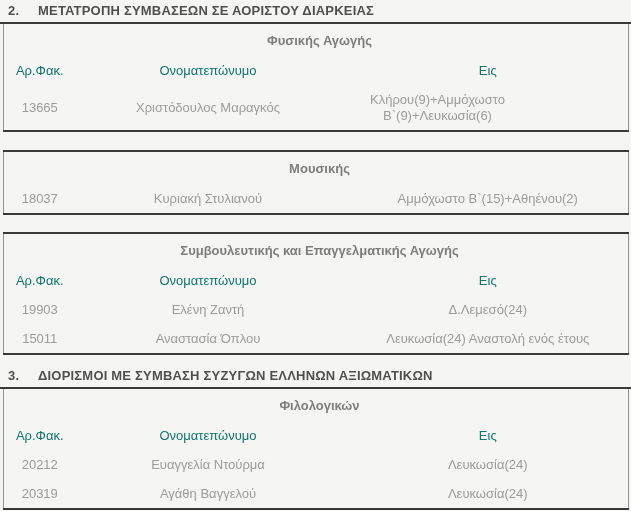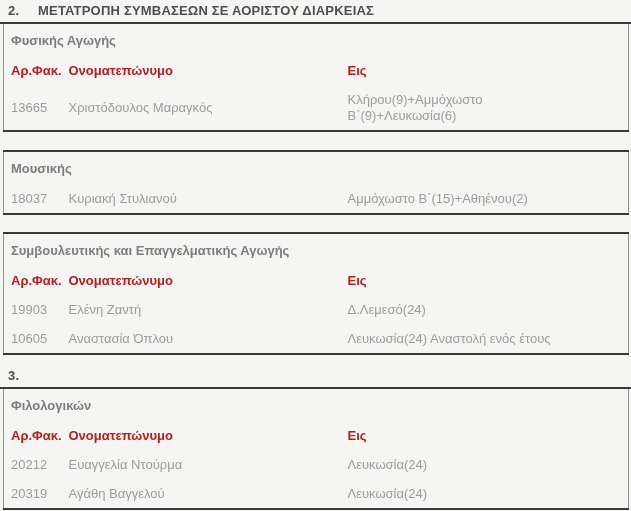--- a/index.html
+++ b/index.html
@@ -32,42 +32,43 @@
   .data-table {
     width: 625px;
     margin: 0 3px;
     border-collapse: collapse;
     table-layout: fixed;
     border-left: 1px solid #929292;
     border-right: 1px solid #929292;
     border-bottom: 2px solid #3a3a3a;
     color: #9c9c9c;
     font-size: 13px;
+    text-align: center;
   }
   .data-table.standalone {
     border-top: 2px solid #3a3a3a;
   }
   .data-table td {
     padding: 7px 0 6px;
     vertical-align: middle;
     line-height: 16px;
   }
   .col-fak   { width: 65px; }
   .col-name  { width: 279px; }
   .col-eis   { width: 281px; }
   .data-table td:first-child { padding-left: 7px; }
   .category-cell {
     font-weight: bold;
     color: #7d7d7d;
     padding-top: 9px !important;
     padding-bottom: 7px !important;
   }
   .head-cell {
-    font-weight: bold;
-    color: #b91c1c;
+    font-weight: normal;
+    color: #0f766e;
   }
   .wrap-narrow {
     max-width: 180px;
   }
   .mt-22 { margin-top: 18px; }
   .mt-17 { margin-top: 17px; border-radius: 30px; }
   .mt-10 { margin-top: 10px; }
 </style>
 </head>
 <body>
@@ -134,29 +135,30 @@
     <td class="head-cell">Αρ.Φακ.</td>
     <td class="head-cell">Ονοματεπώνυμο</td>
     <td class="head-cell">Εις</td>
   </tr>
   <tr>
     <td>19903</td>
     <td>Ελένη Ζαντή</td>
     <td>Δ.Λεμεσό(24)</td>
   </tr>
   <tr>
-    <td>10605</td>
+    <td>15011</td>
     <td>Αναστασία Όπλου</td>
     <td>Λευκωσία(24) Αναστολή ενός έτους</td>
   </tr>
 </tbody>
   </table>
 
 <div class="section-header mt-10">
   <span class="section-number">3.</span>
+  <span>ΔΙΟΡΙΣΜΟΙ ΜΕ ΣΥΜΒΑΣΗ ΣΥΖΥΓΩΝ ΕΛΛΗΝΩΝ ΑΞΙΩΜΑΤΙΚΩΝ</span>
 </div>
 
 <table class="data-table">
   <colgroup>
       <col class="col-fak">
       <col class="col-name">
       <col class="col-eis">
     </colgroup>
   <tbody>
       <tr>

